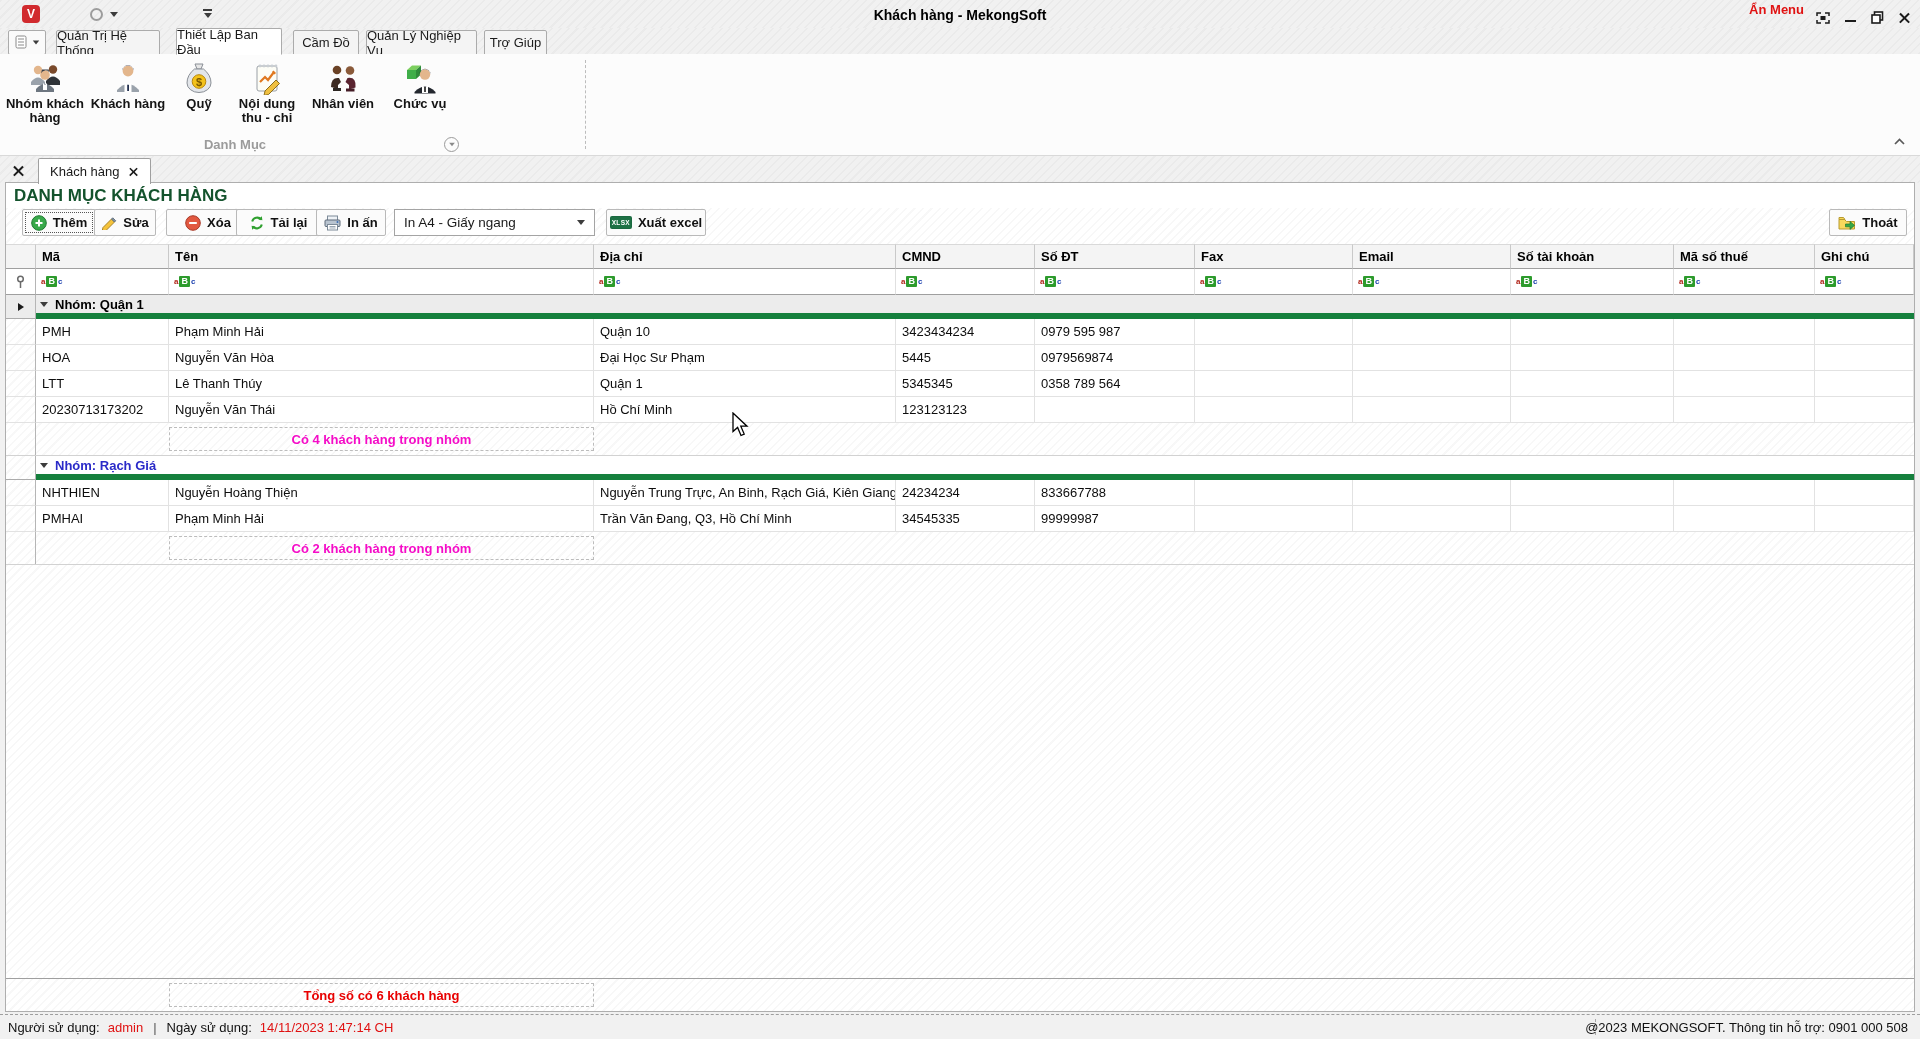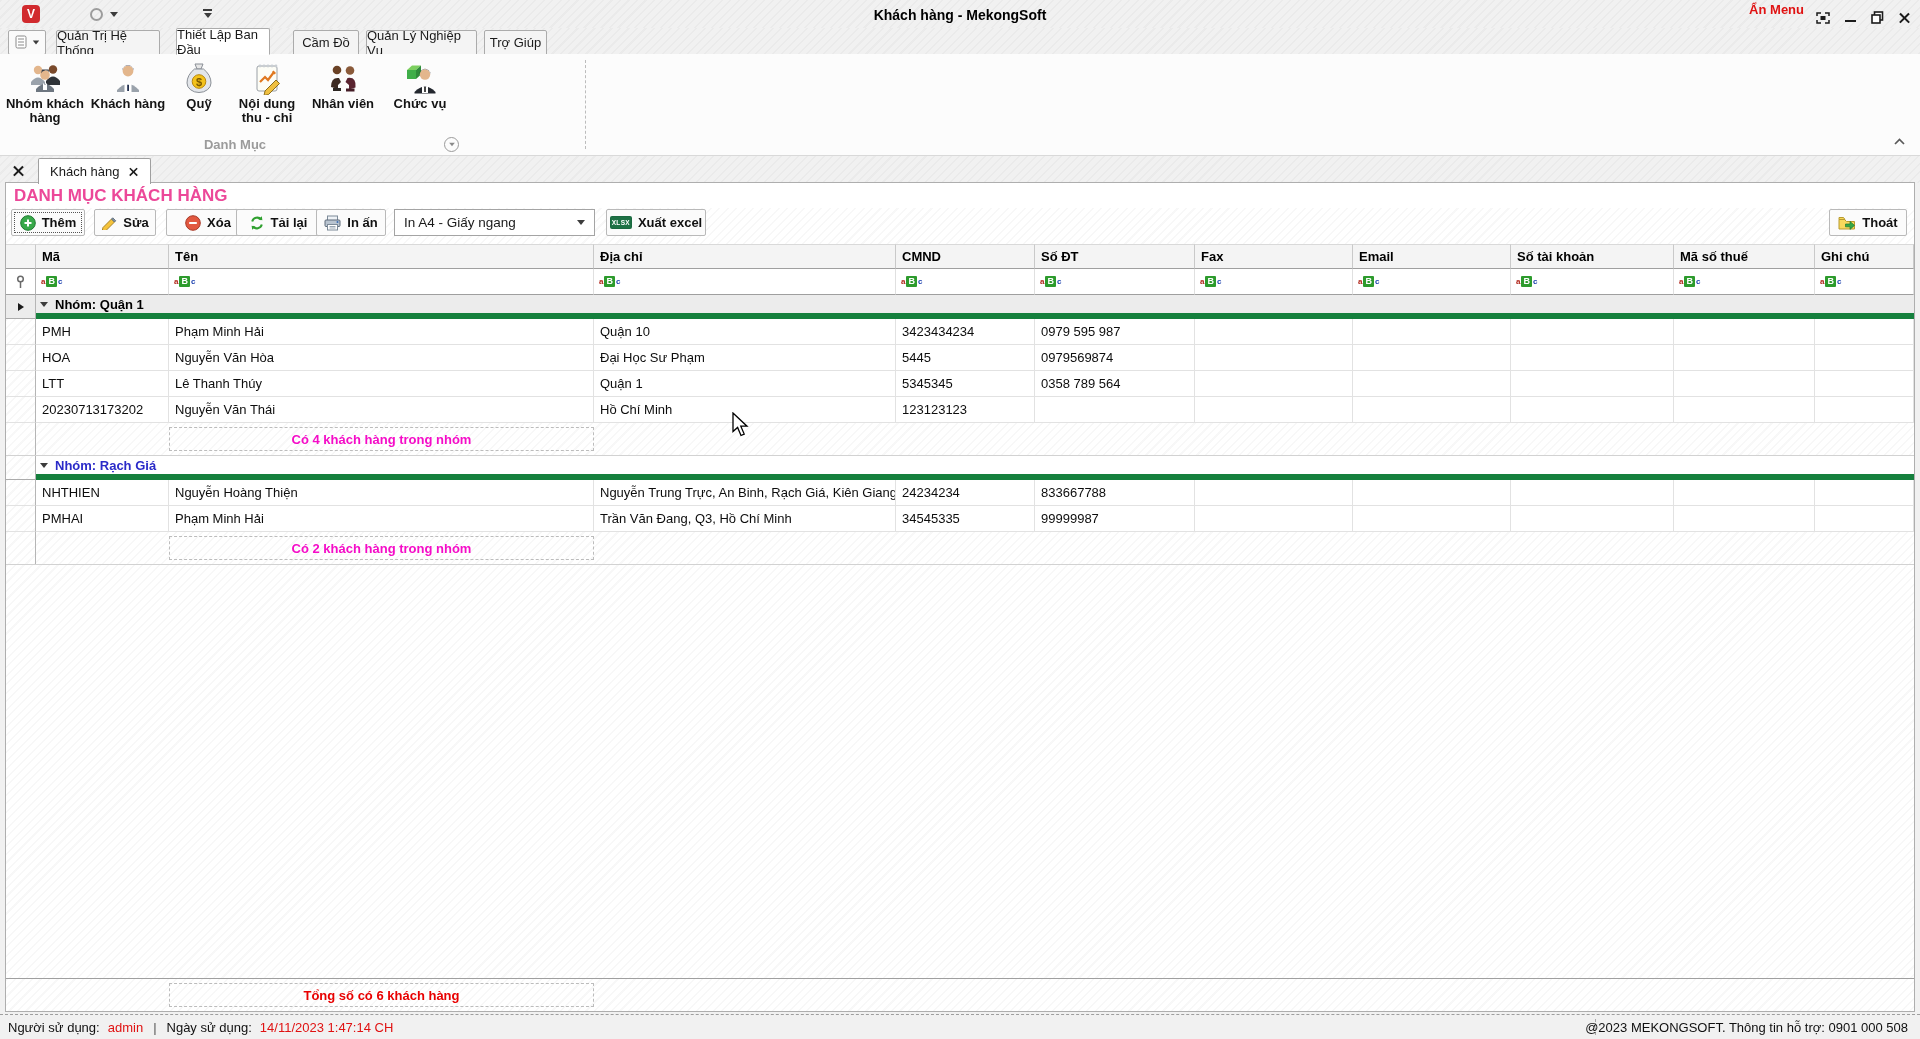--- a/index.html
+++ b/index.html
@@ -50,21 +50,21 @@
 .ribcollapse { position:absolute; right:14px; bottom:5px; }
 
 
 .doctabs { position:absolute; left:0; top:156px; right:0; height:27px; }
 .closeall { position:absolute; left:13px; top:6px; }
 .dtab { position:absolute; left:38px; top:2px; height:26px; padding:0 11px; background:#fff; border:1px solid #9f9f9f;
   border-bottom:none; border-radius:2px 2px 0 0; display:flex; align-items:center; gap:9px; font-size:13px; z-index:3; }
 
 
 .panel { position:absolute; left:5px; right:5px; top:182px; bottom:27px; background:#fff; border:1px solid #aeaeae; }
-.pagetitle { position:absolute; left:8px; top:3px; font-size:17px; font-weight:bold; color:#ec4899;text-align:center; }
+.pagetitle { position:absolute; left:8px; top:3px; font-size:17px; font-weight:bold; color:#14532d;text-align:center; }
 .toolbar { position:absolute; left:0; right:0; top:25px; height:36px; }
 .tbtn { position:absolute; top:1px; height:27px; border:1px solid #b9b9b9; border-radius:2px; background:#fbfbfb;
   display:flex; align-items:center; justify-content:center; gap:6px; font-weight:bold; font-size:13px; color:#111; }
 .tbtn.focused { outline:1px dotted #555; outline-offset:-4px; }
 .combo { position:absolute; left:388px; top:1px; width:201px; height:27px; border:1px solid #a4a4a4; background:#fff;
   display:flex; align-items:center; padding:0 9px; font-size:13.5px; }
 .combo .tri-down { margin-left:auto; }
 .xlsx-badge { min-width:20px; height:13px; background:#1e7145; border:1px solid #12553246; border-radius:2px; color:#fff;
   font-size:6.5px; font-weight:bold; display:flex; align-items:center; justify-content:center; letter-spacing:.3px; padding:0 1px; }
 
@@ -151,21 +151,21 @@
   <div class="menu-tab">
     <svg width="14" height="15">
         <rect x="1" y="1" width="10" height="12" rx="1.5" fill="#fff" stroke="#8a8a8a"></rect>
         <line x1="3" y1="4" x2="9" y2="4" stroke="#8a8a8a"></line>
         <line x1="3" y1="7" x2="9" y2="7" stroke="#8a8a8a"></line>
         <line x1="3" y1="10" x2="9" y2="10" stroke="#8a8a8a"></line>
       </svg>
     <span class="tri-down" style="transform:scale(.8)"></span>
   </div>
   <div class="rtab hatch-lite" style="left:56px;width:104px">Quản Trị Hệ Thống</div>
-  <div class="rtab active" style="left:176px;width:94px">Thiết Lập Ban Đầu</div>
+  <div class="rtab active" style="left:176px;width:106px">Thiết Lập Ban Đầu</div>
   <div class="rtab hatch-lite" style="left:293px;width:66px">Cầm Đồ</div>
   <div class="rtab hatch-lite" style="left:366px;width:111px">Quản Lý Nghiệp Vụ</div>
   <div class="rtab hatch-lite" style="left:484px;width:63px">Trợ Giúp</div>
 </div>
 
 <div class="ribbonbody hatch-lite">
 
   <div class="ritem" style="left:5px">
     <span class="ric">
       <svg width="34" height="34" viewBox="0 0 34 34">
@@ -271,21 +271,21 @@
   <div class="dtab">
     <span>Khách hàng</span>
     <span class="xicon sm"></span>
   </div>
 </div>
 
 <div class="panel">
   <div class="pagetitle">DANH MỤC KHÁCH HÀNG</div>
 
   <div class="toolbar hatch-lite">
-    <button class="tbtn hatch-lite focused" style="left:5px;width:74px">
+    <button class="tbtn hatch-lite focused" style="left:16px;width:74px">
       <svg width="16" height="16">
           <circle cx="8" cy="8" r="7.3" fill="#38a94a" stroke="#1f7a30"></circle>
           <rect x="4.5" y="7" width="7" height="2" fill="#fff"></rect>
           <rect x="7" y="4.5" width="2" height="7" fill="#fff"></rect>
         </svg>
       <span>Thêm</span>
     </button>
     <button class="tbtn hatch-lite" style="left:88px;width:62px">
       <svg width="16" height="15">
           <path d="M2 12.5 l8.5 -8.5 3 3 -8.5 8.5 -4 1z" fill="#f5c33b" stroke="#a8842a"></path>

